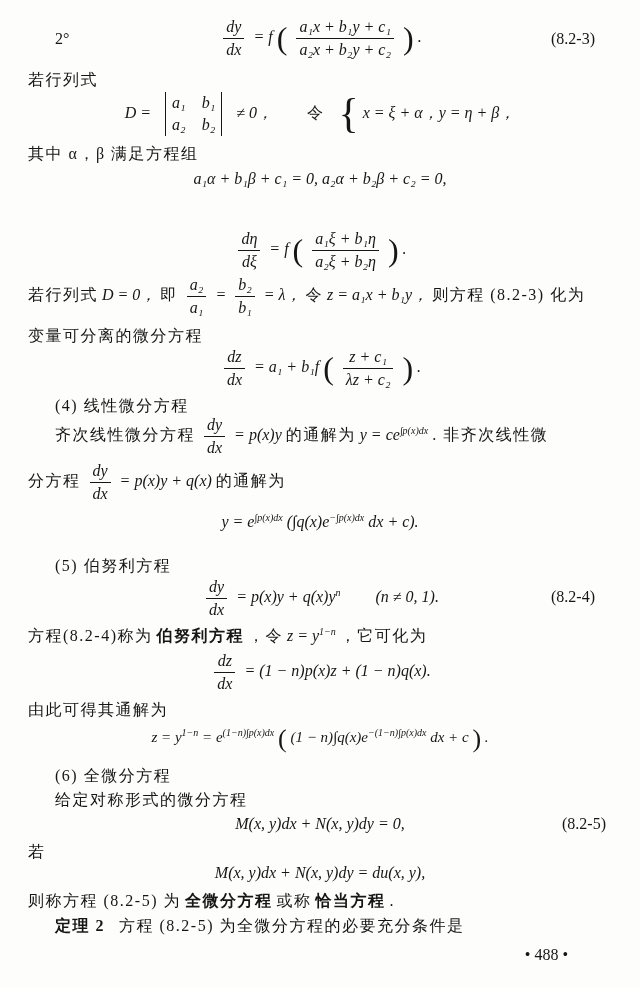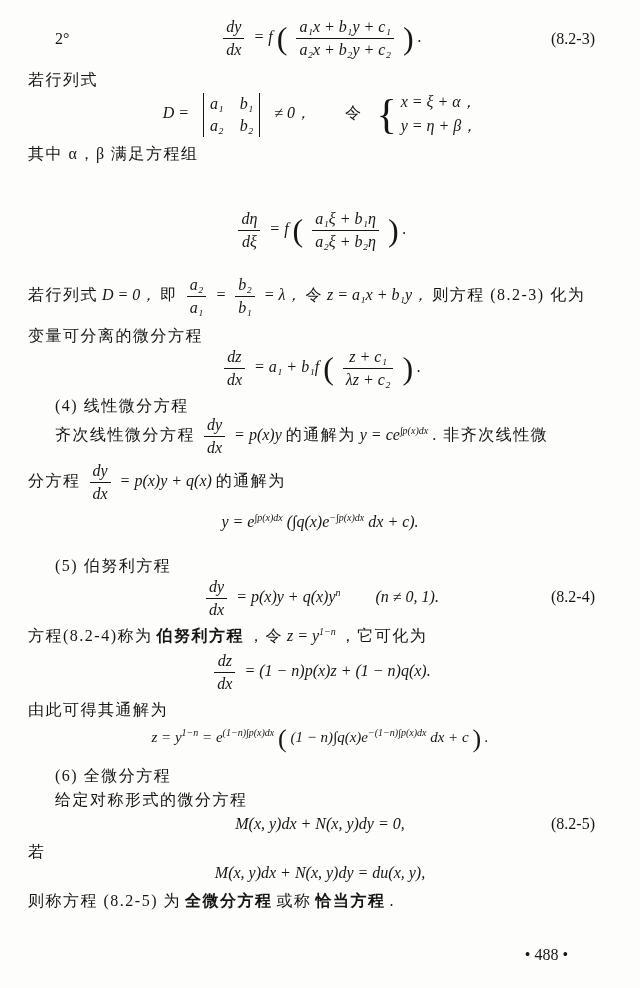--- a/index.html
+++ b/index.html
@@ -23,21 +23,21 @@
   }
   .frac .fn { border-bottom: 1.5px solid #161616; padding: 0 3px 2px; }
   .frac .fd { padding: 2px 3px 0; }
   .bigp { font-size: 32px; font-weight: 300; vertical-align: middle; font-style: normal; line-height: 1; }
   .det { display: inline-flex; align-items: center; vertical-align: middle; margin: 0 6px; }
   .det .vbar { align-self: stretch; border-left: 1.5px solid #161616; margin: 0 4px; }
   .det .grid { display: grid; grid-template-columns: auto auto; column-gap: 16px; row-gap: 4px;
                font-style: italic; text-align: center; padding: 2px 2px; }
   .cases { display: inline-flex; align-items: center; vertical-align: middle; }
   .cases .brace { font-size: 42px; font-weight: 300; line-height: 0.9; margin: 0 4px 0 10px; font-style: normal; }
-  .cases .rows { display: flex; flex-direction: column; row-gap: 3px; font-style: italic; text-align: left; }
+  .cases .rows { display: flex; flex-direction: row; row-gap: 3px; font-style: italic; text-align: left; }
   .sp { display: inline-block; width: 26px; }
   .sm { font-size: 15px; }
 </style>
 </head>
 <body>
 
 <div class="page">
 
   <div class="abs" style="left:55px; top:30px">2°</div>
   <div class="abs c" style="top:18px">
@@ -77,23 +77,24 @@
       <span class="brace">{</span>
       <span class="rows">
         <span>x = ξ + α，</span>
         <span>y = η + β，</span>
       </span>
     </span>
   </div>
 
   <div class="abs zh" style="left:28px; top:144px">其中 α，β 满足方程组</div>
 
-
-
-  <div class="abs c" style="top:210px">
+  <div class="abs c mi" style="top:170px">a₁α + b₁β + c₁ = 0,  a₂α + b₂β + c₂ = 0,</div>
+
+
+  <div class="abs c" style="top:230px">
     <span class="frac">
         <span class="fn">dη</span>
         <span class="fd">dξ</span>
       </span>
     <span class="mi">= f</span>
     <span class="bigp">(</span>
     <span class="frac">
         <span class="fn">a₁ξ + b₁η</span>
         <span class="fd">a₂ξ + b₂η</span>
       </span>
@@ -205,30 +206,34 @@
     <span class="mi"> dx + c</span>
     <span class="bigp" style="font-size:26px">)</span>
     <span class="mi">.</span>
   </div>
 
   <div class="abs zh" style="left:55px; top:766px">(6) 全微分方程</div>
 
   <div class="abs zh" style="left:55px; top:790px">给定对称形式的微分方程</div>
 
   <div class="abs c mi" style="top:815px">M(x, y)dx + N(x, y)dy = 0,</div>
-  <div class="abs" style="right:45px; top:815px">(8.2-5)</div>
+  <div class="abs" style="right:34px; top:815px">(8.2-5)</div>
 
   <div class="abs zh" style="left:28px; top:842px">若</div>
 
   <div class="abs c mi" style="top:864px">M(x, y)dx + N(x, y)dy = du(x, y),</div>
 
   <div class="abs" style="left:28px; top:891px">
     <span class="zh">则称方程 (8.2-5) 为</span>
     <span class="zh zb">全微分方程</span>
     <span class="zh">或称</span>
     <span class="zh zb">恰当方程</span>
     <span class="zh">.</span>
   </div>
 
+  <div class="abs" style="left:55px; top:916px">
+    <span class="zh zb">定理 2</span>
+    <span class="zh" style="margin-left:10px">方程 (8.2-5) 为全微分方程的必要充分条件是</span>
+  </div>
 
   <div class="abs" style="right:72px; top:946px">• 488 •</div>
 
 </div>
 
 </body></html>

